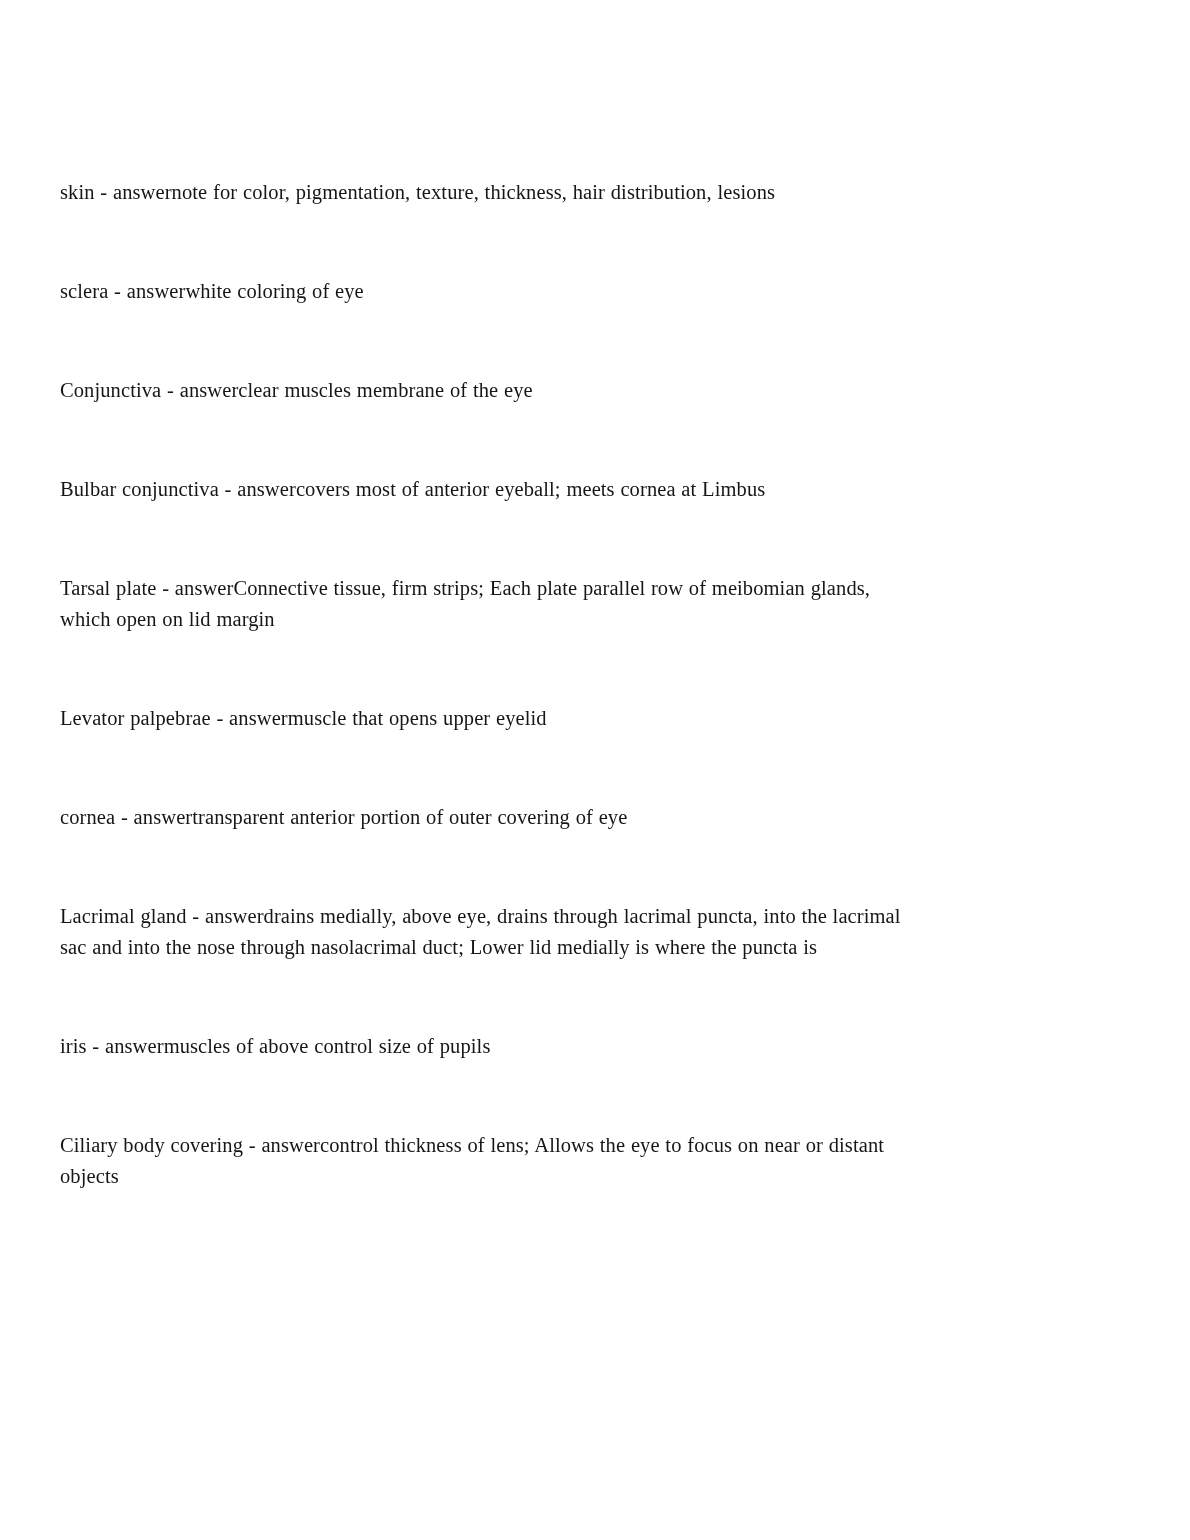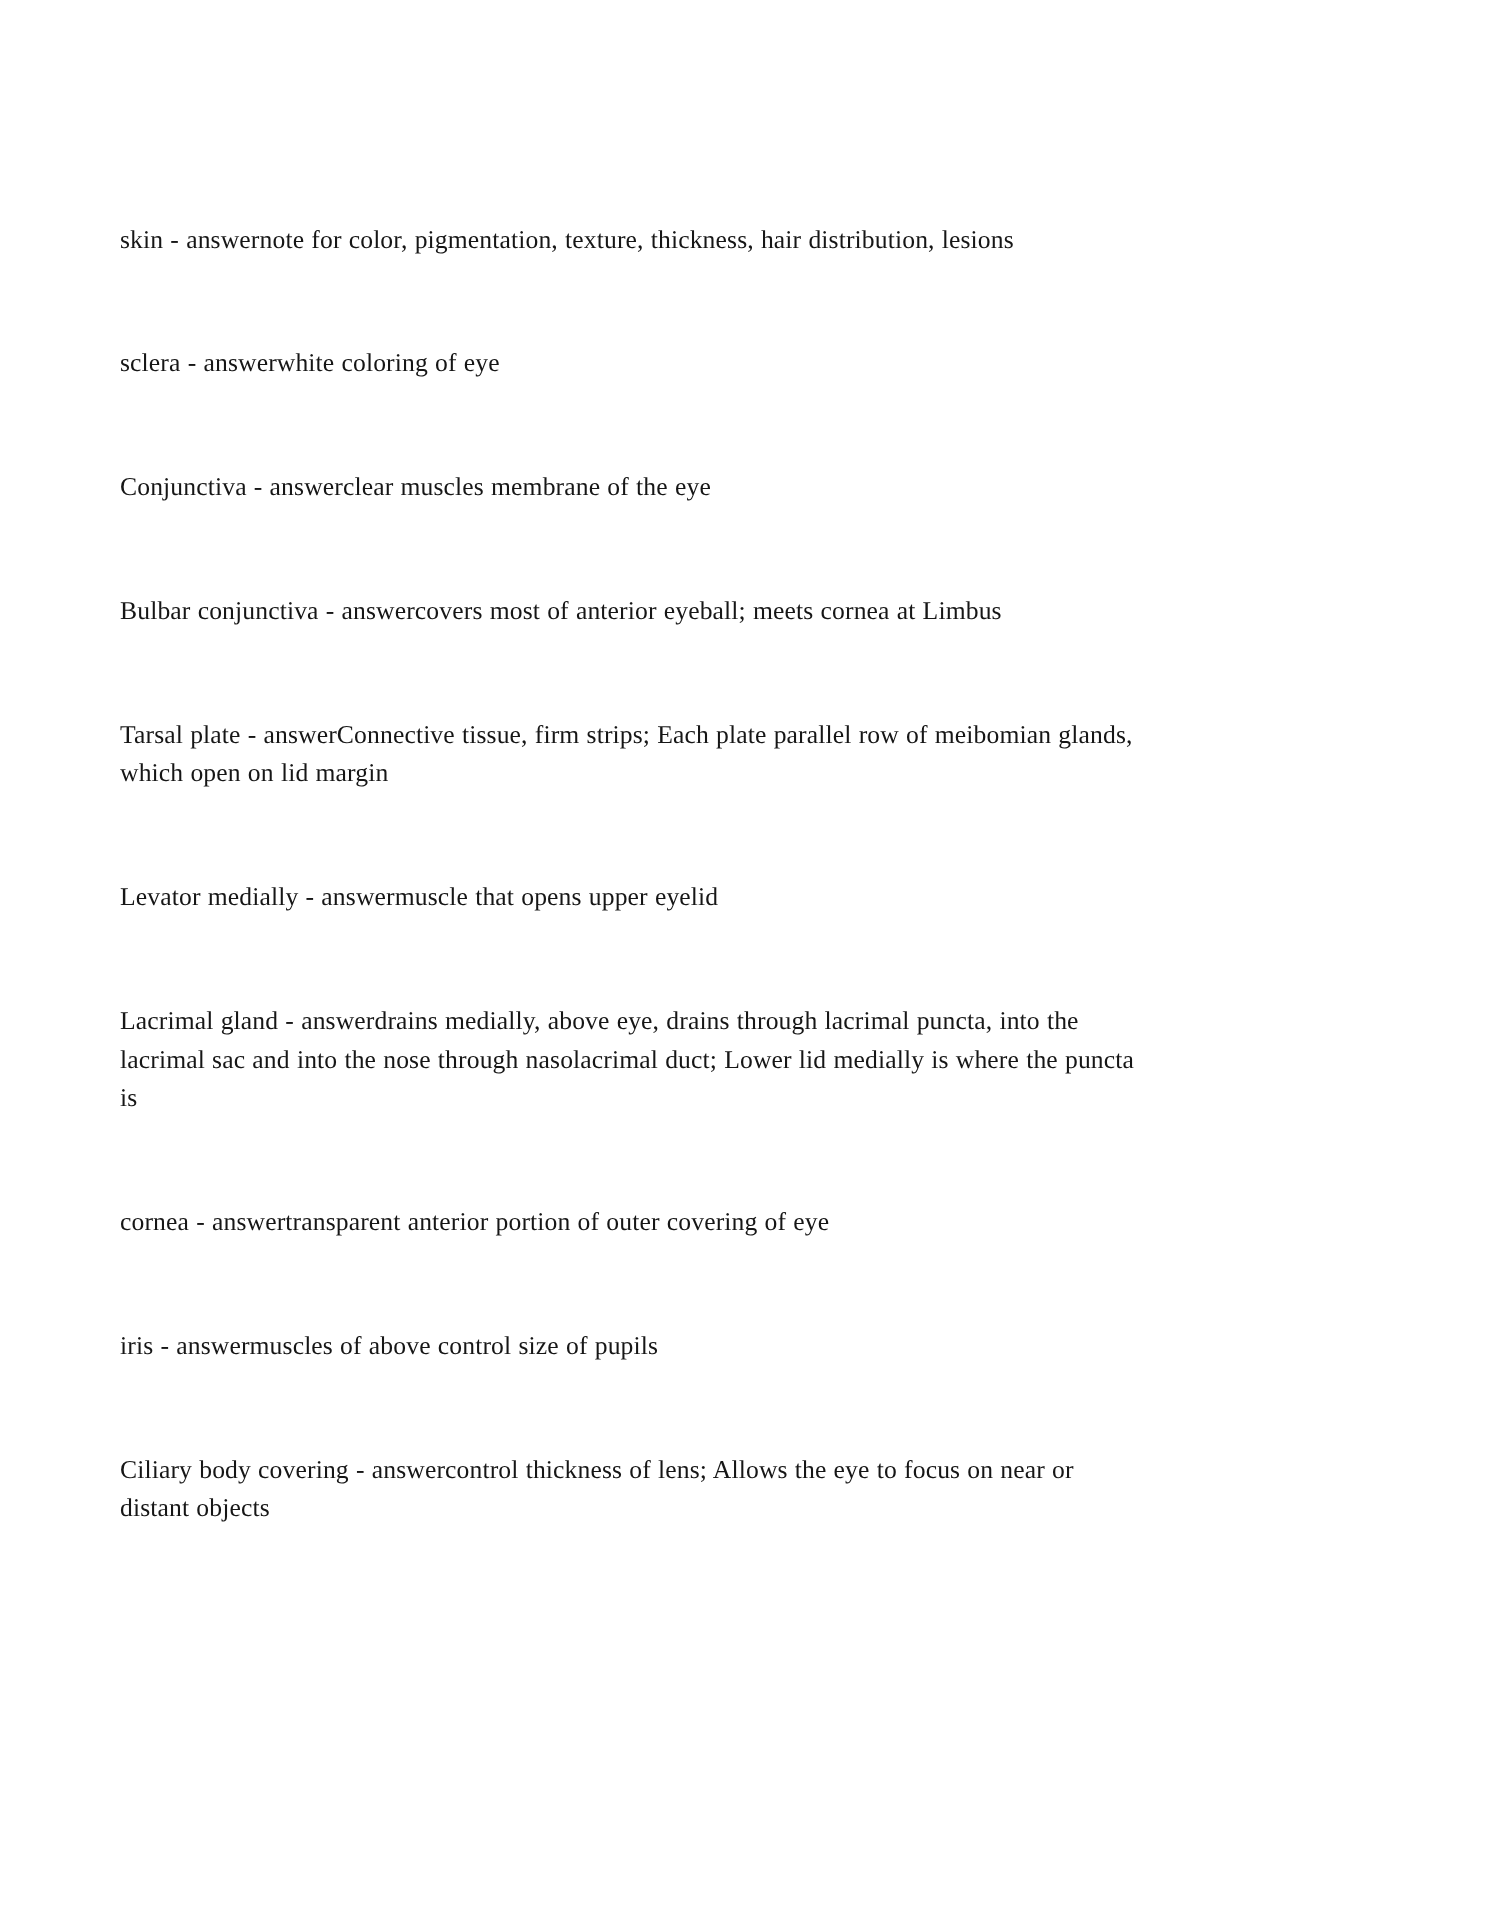--- a/index.html
+++ b/index.html
@@ -11,40 +11,40 @@
     width: 1190px;
     height: 1540px;
     font-family: "Liberation Serif", serif;
     color: #161616;
     overflow: hidden;
   }
   .page {
     box-sizing: border-box;
     width: 1056px;
     height: 1540px;
-    padding: 177px 148px 0 96px;
+    padding: 177px 148px 0 60px;
     background: #ffffff;
   }
   .doc p {
     margin: 0 0 68px 0;
     font-size: 20.5px;
     line-height: 31px;
     letter-spacing: 0.1px;
     word-spacing: 0.5px;
   }
 </style>
 </head>
 <body>
 
 <div class="page">
   <div class="doc">
     <p>skin - answernote for color, pigmentation, texture, thickness, hair distribution, lesions</p>
     <p>sclera - answerwhite coloring of eye</p>
     <p>Conjunctiva - answerclear muscles membrane of the eye</p>
     <p>Bulbar conjunctiva - answercovers most of anterior eyeball; meets cornea at Limbus</p>
     <p>Tarsal plate - answerConnective tissue, firm strips; Each plate parallel row of meibomian glands, which open on lid margin</p>
-    <p>Levator medially - answermuscle that opens upper eyelid</p>
+    <p>Levator palpebrae - answermuscle that opens upper eyelid</p>
+    <p>cornea - answertransparent anterior portion of outer covering of eye</p>
     <p>Lacrimal gland - answerdrains medially, above eye, drains through lacrimal puncta, into the lacrimal sac and into the nose through nasolacrimal duct; Lower lid medially is where the puncta is</p>
-    <p>cornea - answertransparent anterior portion of outer covering of eye</p>
     <p>iris - answermuscles of above control size of pupils</p>
     <p>Ciliary body covering - answercontrol thickness of lens; Allows the eye to focus on near or distant objects</p>
   </div>
 </div>
 
 </body></html>

